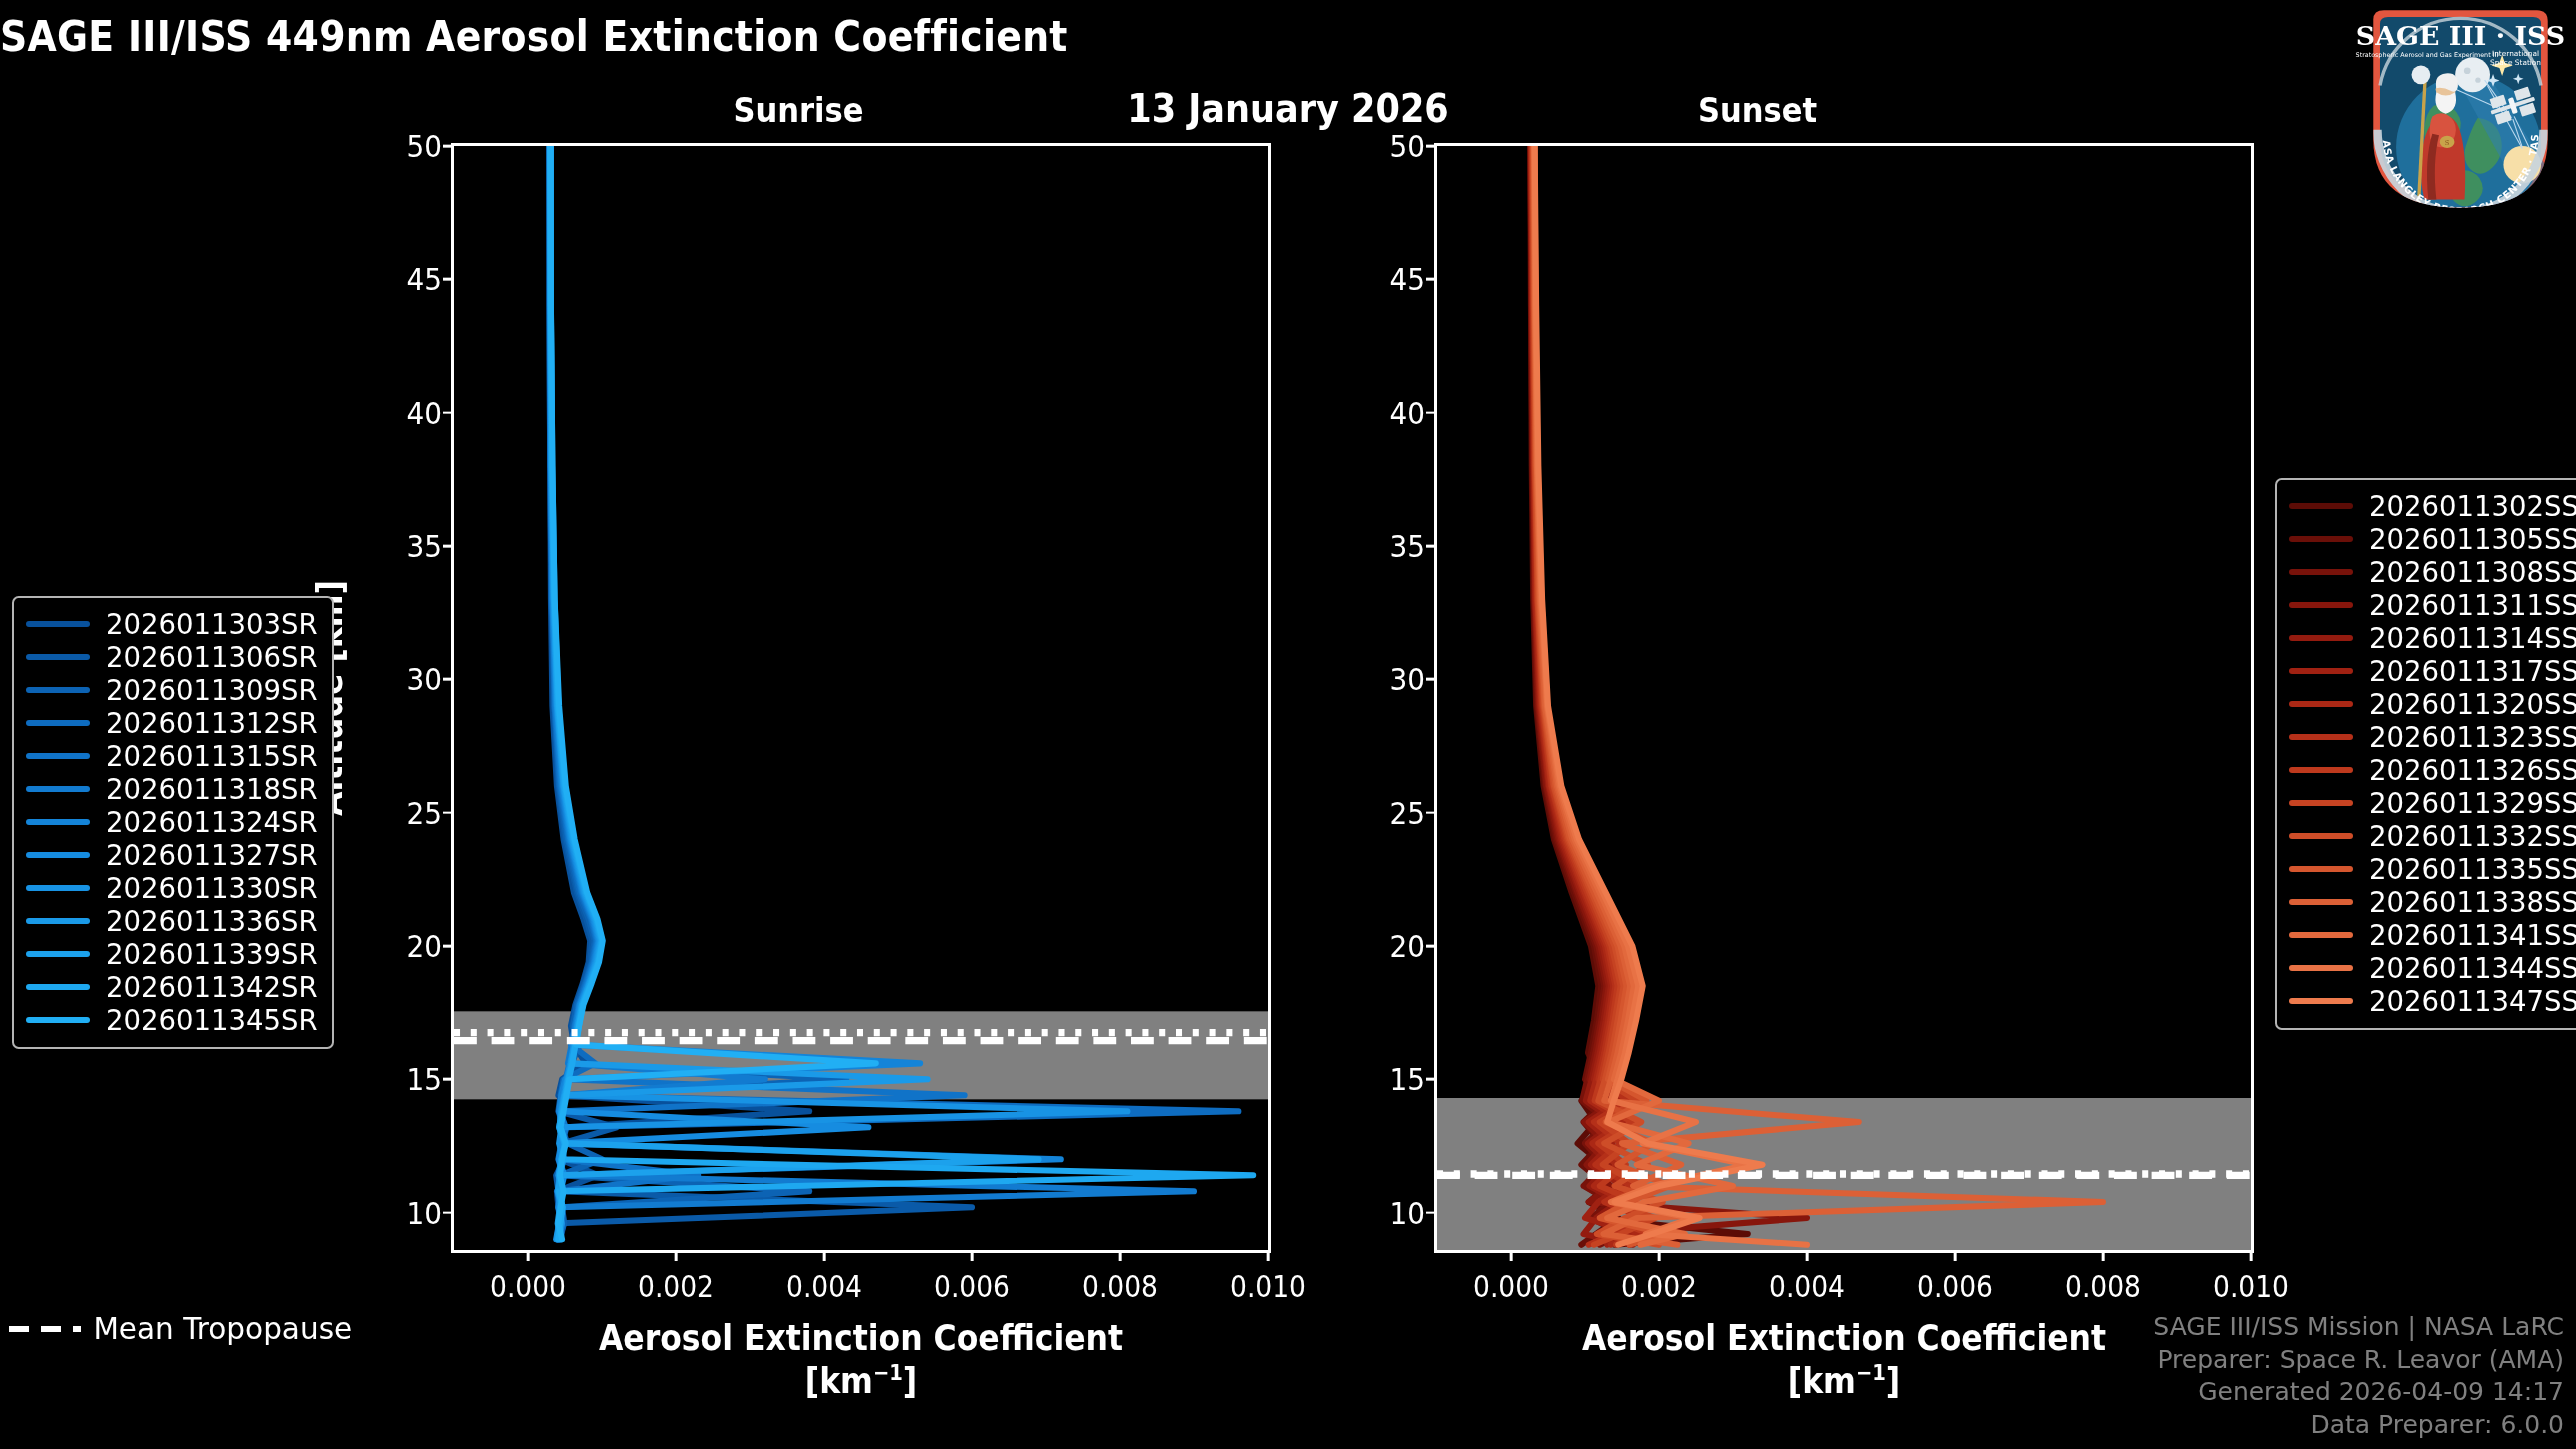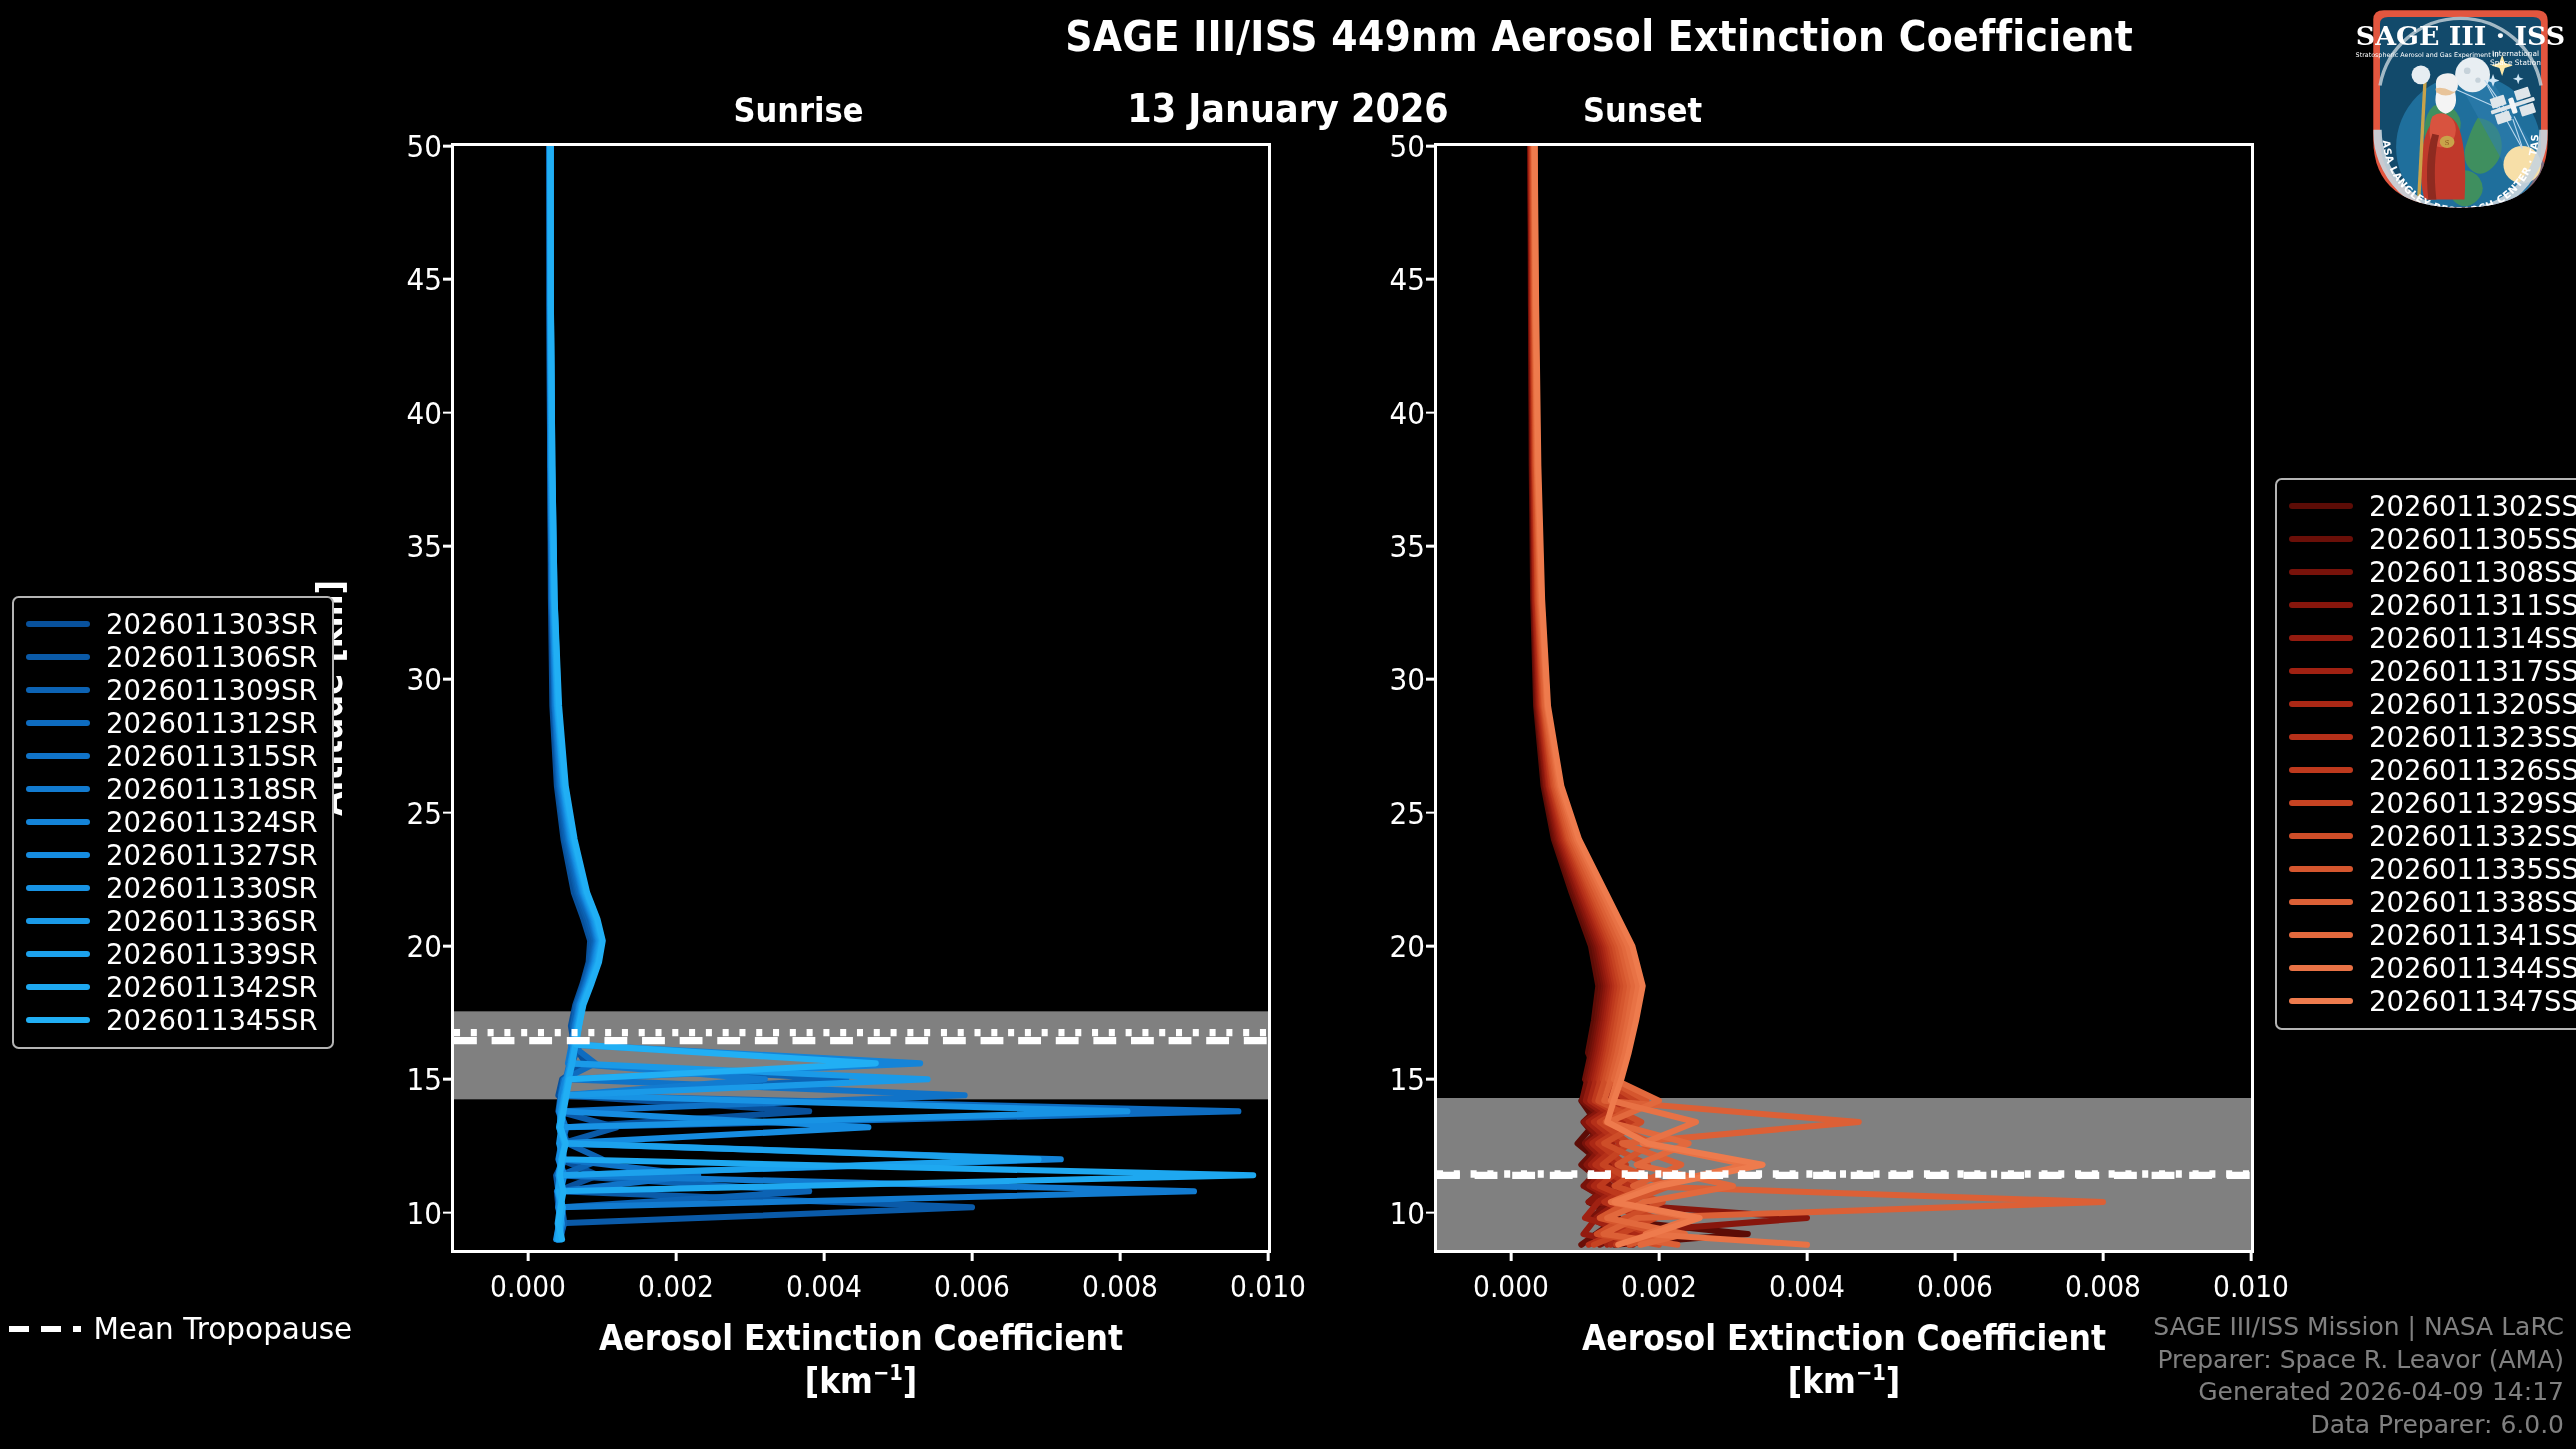--- a/index.html
+++ b/index.html
@@ -1,30 +1,30 @@
 <!DOCTYPE html>
 <html style="font-size:10.7px"><head>
 <meta charset="utf-8">
 <style>
   html,body{margin:0;padding:0;background:#000;}
   body{width:2576px;height:1449px;position:relative;overflow:hidden;
        font-family:"DejaVu Sans","Liberation Sans",sans-serif;color:#fff;}
   .abs{position:absolute;}
 
   
-  #main-title{left:0;top:12px;width:2133px;text-align:right;
+  #main-title{left:0;top:12px;width:2133px;text-align:left;
      font-size:42px;font-weight:bold;letter-spacing:0.3px;
      font-family:"DejaVu Sans Condensed","Liberation Sans",sans-serif;}
   #date-sub{left:0;top:86px;width:2576px;text-align:center;
      font-size:39px;font-weight:bold;
      font-family:"DejaVu Sans Condensed","Liberation Sans",sans-serif;}
   #sunrise-label{left:624px;top:90px;width:349px;text-align:center;
      font-size:34px;font-weight:bold;
      font-family:"DejaVu Sans Condensed","Liberation Sans",sans-serif;}
-  #sunset-label{left:1583px;top:90px;width:349px;text-align:left;
+  #sunset-label{left:1583px;top:90px;width:349px;text-align:center;
      font-size:34px;font-weight:bold;
      font-family:"DejaVu Sans Condensed","Liberation Sans",sans-serif;}
 
   
   .panel{position:absolute;top:143px;height:1110px;
      border:3.4px solid #ffffff;background:#000;box-sizing:border-box;}
   #panel-sunrise{left:451px;width:820px;}
   #panel-sunset{left:1434px;width:820px;}
   .plotarea{position:absolute;inset:0;overflow:hidden;}
   .plotarea svg{position:absolute;left:0;top:0;width:100%;height:100%;}

